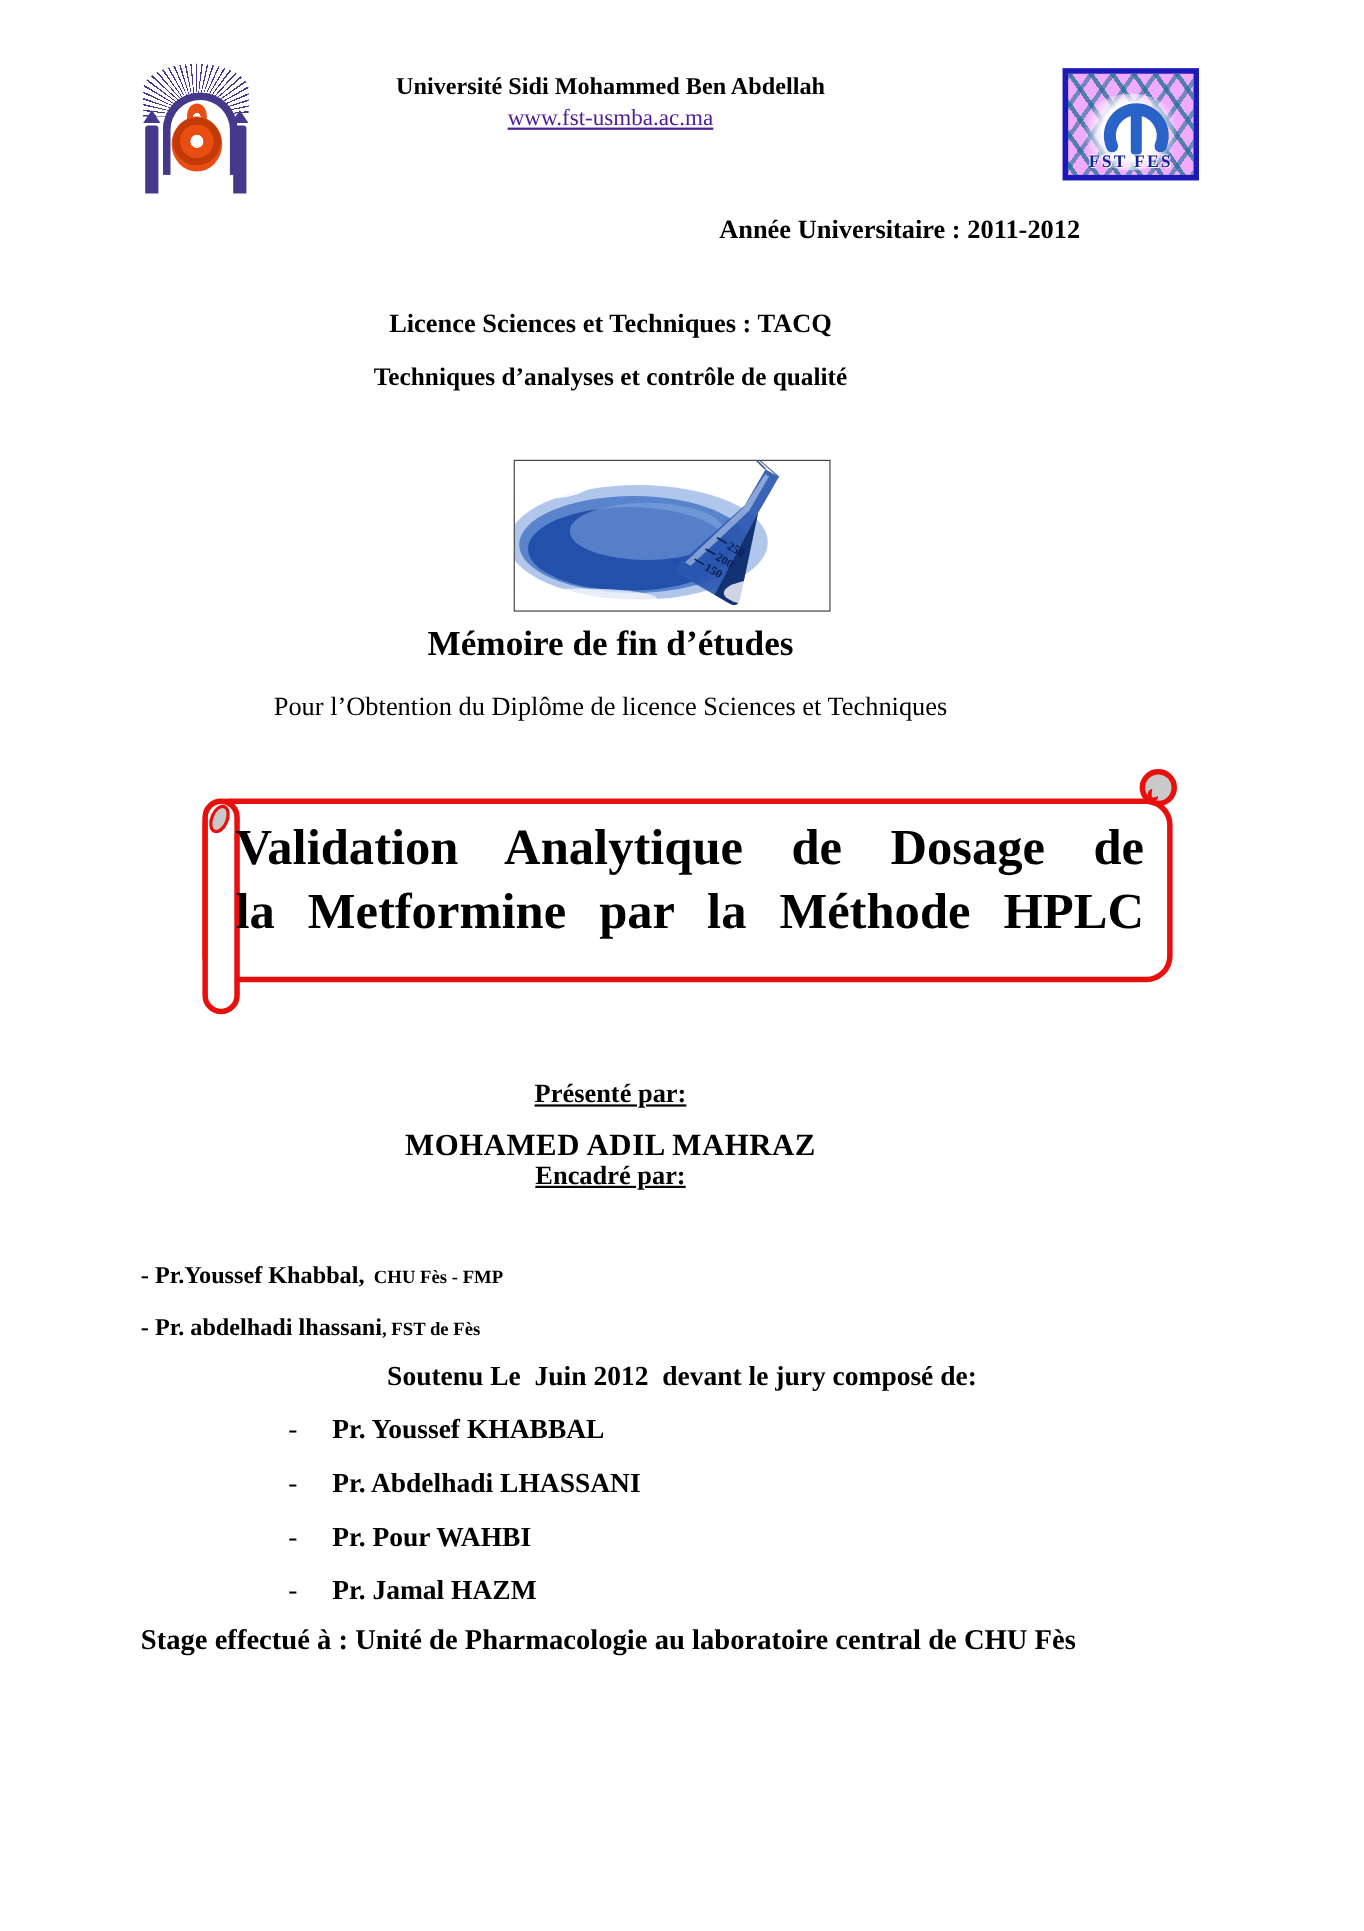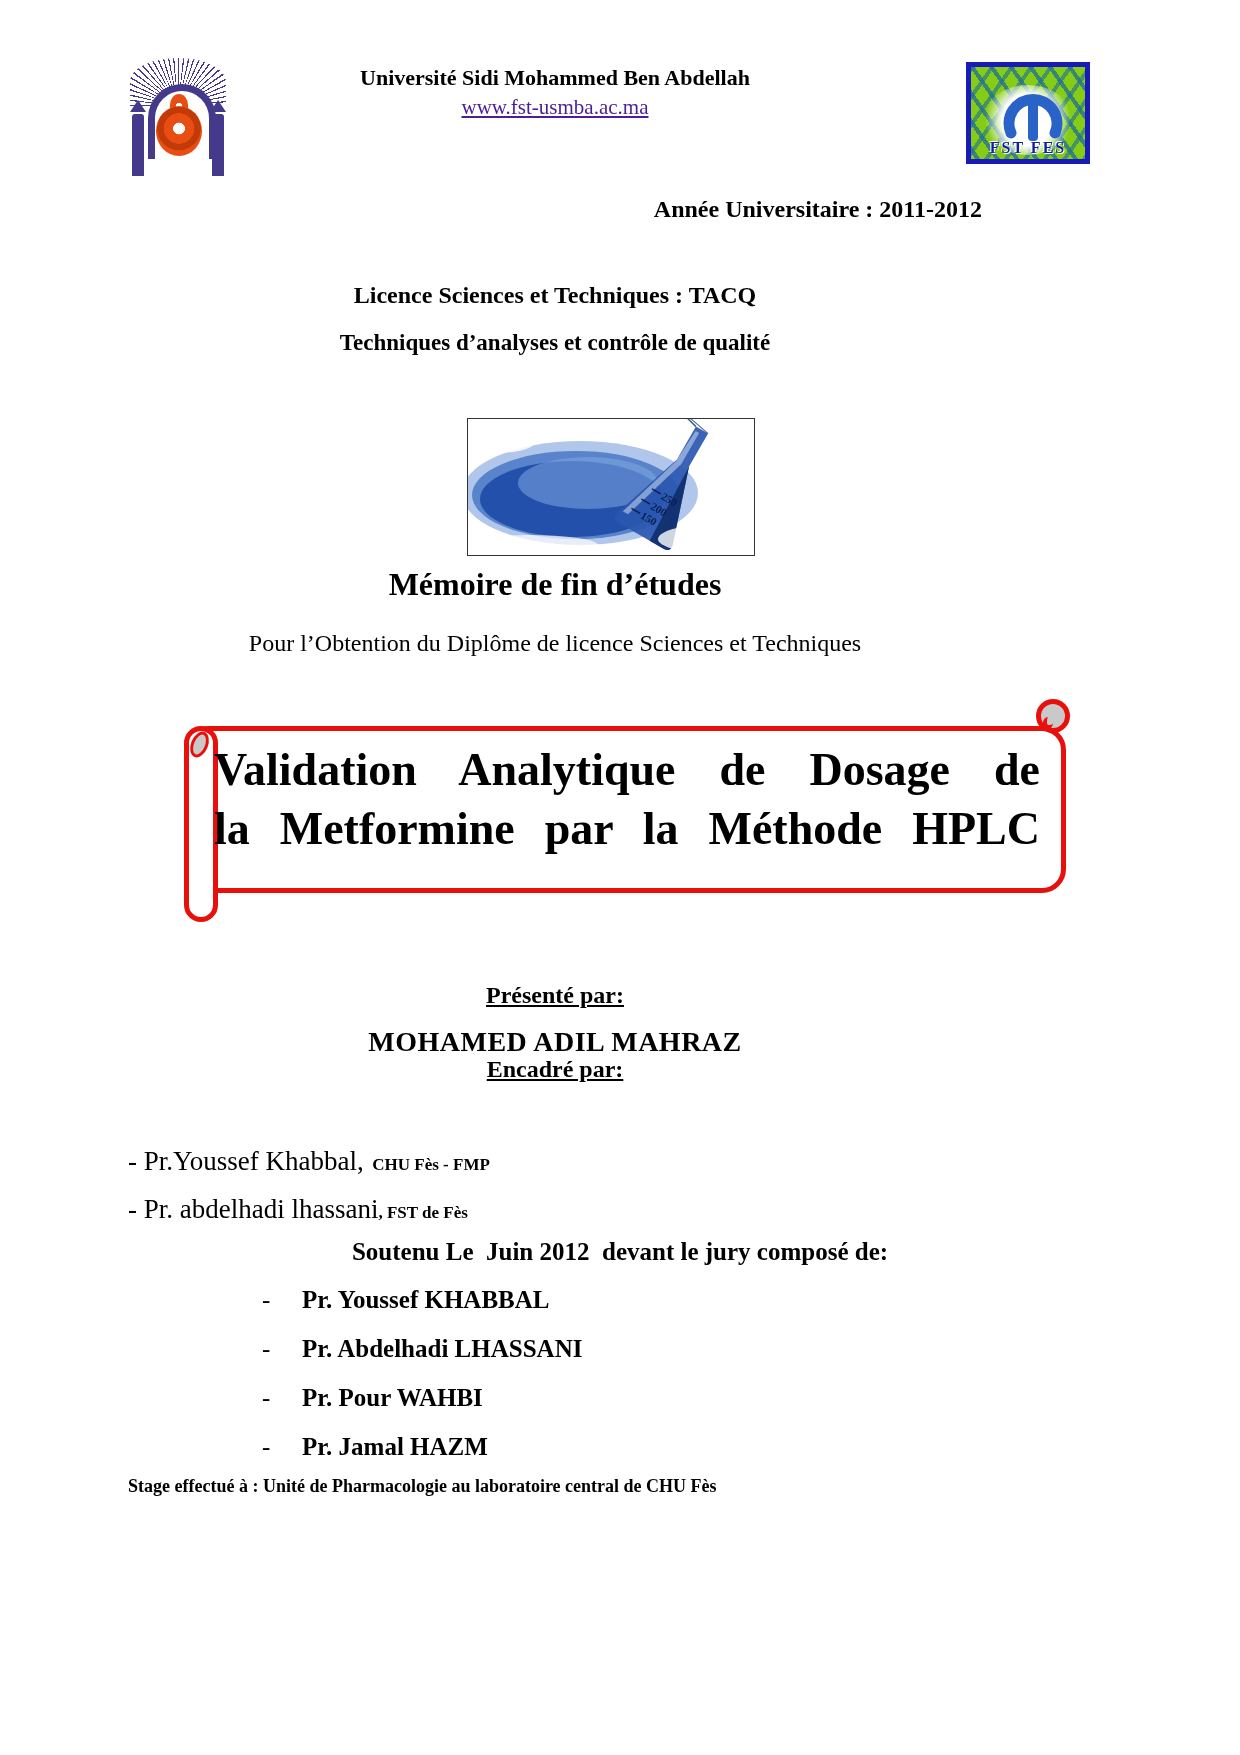--- a/index.html
+++ b/index.html
@@ -23,21 +23,21 @@
   .seal .cap.right{right:8px;}
   .seal .medallion{position:absolute;left:34px;top:48px;width:46px;height:50px;border-radius:50%;
     background:radial-gradient(circle at 50% 45%,#ffffff 0 16%,#e84e12 17% 42%,#c23a08 43% 60%,#e84e12 61% 100%);}
   .seal .medallion-top{position:absolute;left:48px;top:36px;width:18px;height:22px;border-radius:50% 50% 40% 40%;
     background:radial-gradient(circle at 50% 55%,#fff 0 22%,#e84e12 23% 100%);}
   .header-text{position:absolute;left:255px;top:64px;width:600px;text-align:center;}
   .header-text .l1,.header-text .l2{font-weight:bold;font-size:22px;line-height:27px;}
   .header-text a.site{display:inline-block;margin-top:4px;font-size:21px;color:#4c1d95;
     text-decoration:underline;cursor:pointer;}
   .fst-logo{position:absolute;left:966px;top:62px;width:124px;height:102px;border:5px solid #1a1ab8;
-    background:#84cc16;box-sizing:border-box;overflow:hidden;}
+    background:#f0abfc;box-sizing:border-box;overflow:hidden;}
   .fst-logo .rays1,.fst-logo .rays2{position:absolute;left:-40px;top:-40px;width:200px;height:180px;}
   .fst-logo .rays1{background:repeating-linear-gradient(55deg,rgba(31,110,150,.75) 0 4px,rgba(255,255,255,0) 4px 16px);}
   .fst-logo .rays2{background:repeating-linear-gradient(-55deg,rgba(31,110,150,.6) 0 4px,rgba(255,255,255,0) 4px 16px);}
   .fst-logo .glow{position:absolute;left:12px;top:18px;width:90px;height:70px;border-radius:50%;
     background:radial-gradient(circle,#ffffff 0 45%,rgba(255,255,255,0) 75%);}
   .fst-logo svg{position:absolute;left:22px;top:4px;}
   .fst-logo .fst-label{position:absolute;left:0;right:0;bottom:2px;text-align:center;
     font-weight:bold;font-size:16px;color:#151f9b;letter-spacing:2px;
     text-shadow:1px 1px 0 #fff,-1px -1px 0 #fff;}
   
@@ -64,30 +64,30 @@
     border:3px solid #e8100c;border-radius:50%;background:#c9c9c9;transform:rotate(22deg);z-index:3;}
   .banner-title{position:absolute;left:214px;top:740px;width:826px;z-index:2;
     font-weight:bold;font-size:46px;line-height:59px;}
   .banner-title .tline{text-align:justify;text-align-last:justify;}
   
   .underlined-label{font-weight:bold;font-size:24px;text-decoration:underline;}
   .presente{top:982px;}
   .candidate{top:1026px;font-weight:bold;font-size:28px;letter-spacing:.5px;}
   .encadre{top:1056px;}
   .supervisor{position:absolute;left:128px;white-space:pre-wrap;}
-  .supervisor .big{font-weight:normal;font-size:27px;}
+  .supervisor .big{font-weight:bold;font-size:22px;}
   .supervisor .small{font-weight:bold;font-size:17px;}
   .sup1{top:1146px;}
   .sup2{top:1194px;}
   .soutenu{position:absolute;left:0;top:1238px;width:1240px;text-align:center;
     font-weight:bold;font-size:25px;white-space:pre-wrap;}
   .jury{position:absolute;left:262px;top:1286px;}
   .jury-row{display:flex;align-items:baseline;margin-bottom:21px;font-weight:bold;font-size:25px;}
   .jury-row .dash{width:40px;font-weight:normal;}
-  .stage{position:absolute;left:128px;top:1476px;font-weight:bold;font-size:18px;}
+  .stage{position:absolute;left:128px;top:1476px;font-weight:bold;font-size:26px;}
 </style>
 </head>
 <body>
 
 <div class="page">
 
   <div class="seal">
     <div class="fan"></div>
     <div class="cap left"></div>
     <div class="cap right"></div>

